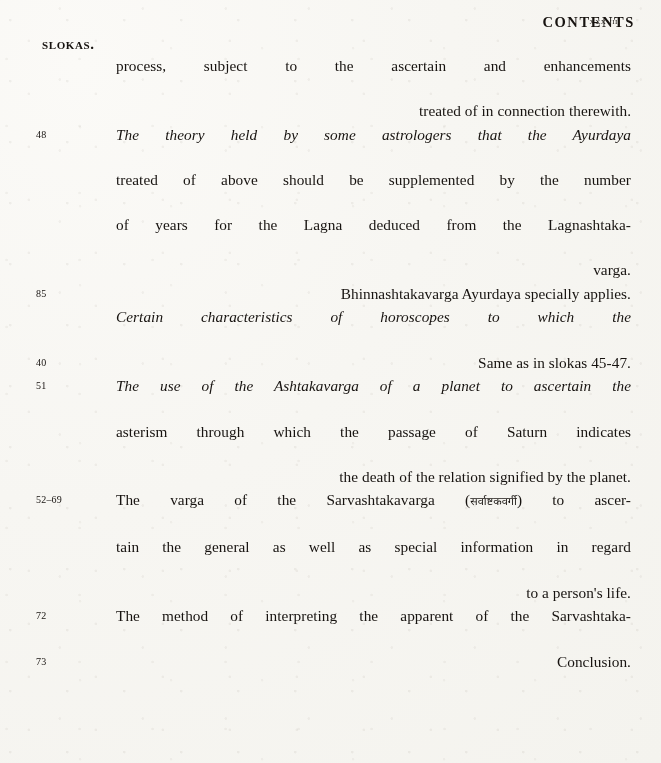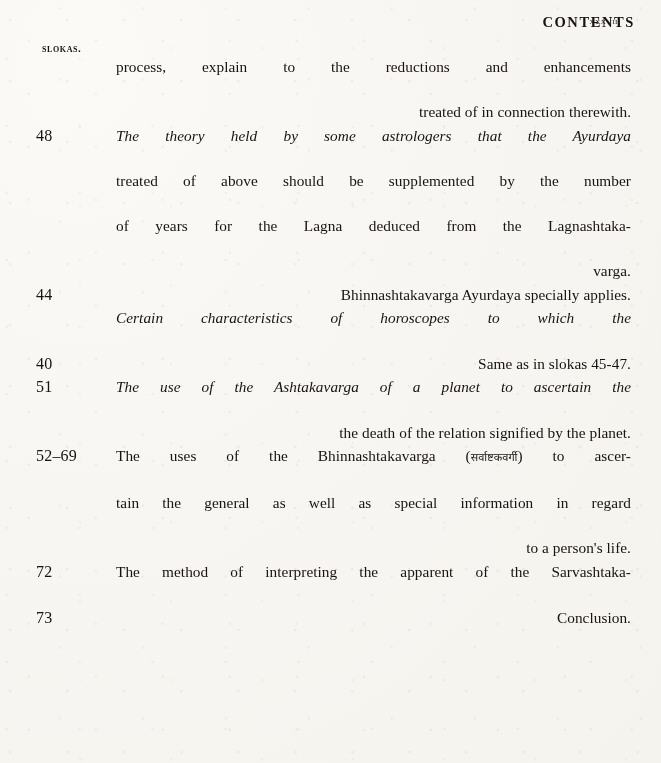--- a/index.html
+++ b/index.html
@@ -48,41 +48,41 @@
     position: absolute;
     right: 17px;
     top: 1px;
     font-size: 10px;
     font-weight: normal;
     letter-spacing: 0.6px;
     text-transform: lowercase;
     font-variant: small-caps;
   }
   .slokas-label {
-    font-size: 11px;
+    font-size: 15px;
     font-weight: bold;
     letter-spacing: 0.6px;
     font-variant: small-caps;
     text-transform: lowercase;
-    margin: 6px 0 2px 14px;
+    margin: 0 0 2px 14px;
   }
 
   
   .toc {
     margin-top: 1px;
   }
   .row {
     display: flex;
     align-items: flex-start;
     margin-bottom: 1px;
   }
   .num {
     width: 88px;
     flex: 0 0 88px;
-    font-size: 16px;
+    font-size: 10px;
     line-height: 22.6px;
     padding-left: 8px;
     box-sizing: border-box;
     letter-spacing: 0.2px;
     white-space: nowrap;
   }
   .desc {
     flex: 1 1 auto;
     font-size: 15.3px;
     line-height: 22.6px;
@@ -138,57 +138,58 @@
       <div class="runhead-title">CONTENTS</div>
       <div class="runhead-folio">xxxvii</div>
     </div>
 
     <div class="slokas-label">Slokas.</div>
 
     <div class="toc">
         <div class="row">
           <div class="num"></div>
           <div class="desc">
-            <span class="ln"><span>process, explain to the reductions and enhancements</span></span>
+            <span class="ln"><span>process, subject to the ascertain and enhancements</span></span>
             <span class="ln last"><span>treated of in connection therewith.</span></span>
           </div>
         </div>
         <div class="row">
           <div class="num">48</div>
           <div class="desc">
             <span class="ln"><span class="it">The theory held by some astrologers that the Ayurdaya</span></span>
             <span class="ln"><span>treated of above should be supplemented by the number</span></span>
             <span class="ln"><span>of years for the Lagna deduced from the Lagnashtaka-</span></span>
             <span class="ln last"><span>varga.</span></span>
           </div>
         </div>
         <div class="row">
-          <div class="num">44</div>
+          <div class="num">85</div>
           <div class="desc">
             <span class="ln last"><span>Bhinnashtakavarga Ayurdaya specially applies.</span></span>
             <span class="ln"><span class="it">Certain characteristics of horoscopes to which the</span></span>
           </div>
         </div>
         <div class="row">
           <div class="num">40</div>
           <div class="desc">
             <span class="ln last"><span>Same as in slokas 45-47.</span></span>
           </div>
         </div>
         <div class="row">
           <div class="num">51</div>
           <div class="desc">
             <span class="ln"><span class="it">The use of the Ashtakavarga of a planet to ascertain the</span></span>
+            <span class="ln"><span>asterism through which the passage of Saturn indicates</span></span>
             <span class="ln last"><span>the death of the relation signified by the planet.</span></span>
           </div>
         </div>
         <div class="row">
           <div class="num">52–69</div>
           <div class="desc">
-            <span class="ln"><span>The uses of the Bhinnashtakavarga (</span><span class="deva">सर्वाष्टकवर्गी</span><span>) to ascer-</span></span>
+            <span class="ln"><span>The varga of the Sarvashtakavarga (</span><span class="deva">सर्वाष्टकवर्गी</span><span>) to ascer-</span></span>
             <span class="ln"><span>tain the general as well as special information in regard</span></span>
             <span class="ln last"><span>to a person's life.</span></span>
           </div>
         </div>
         <div class="row">
           <div class="num">72</div>
           <div class="desc">
             <span class="ln"><span>The method of interpreting the apparent of the Sarvashtaka-</span></span>
           </div>
         </div>

